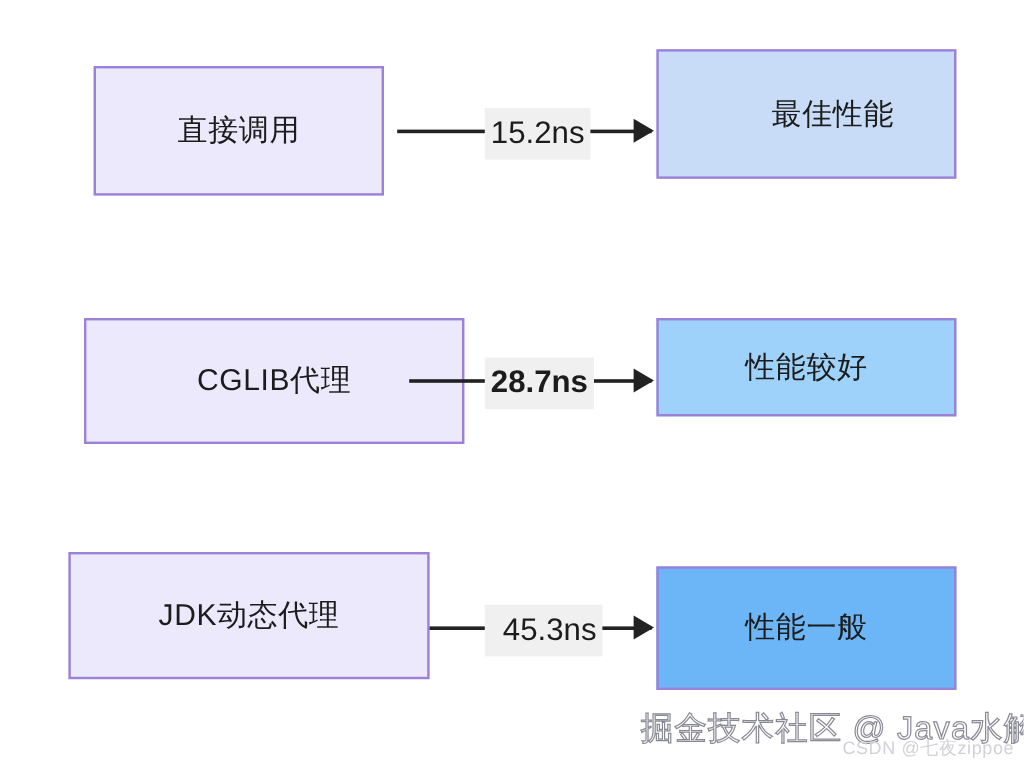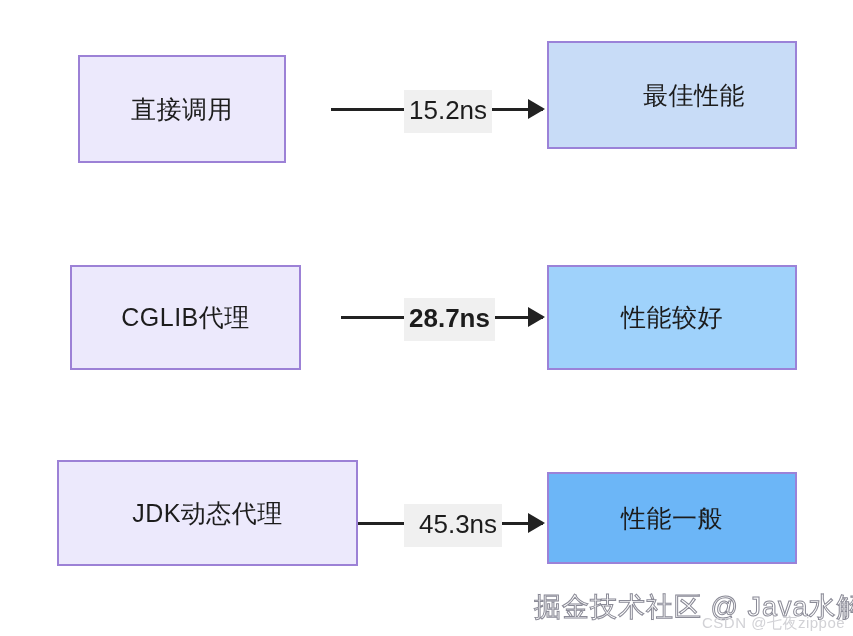--- a/index.html
+++ b/index.html
@@ -94,45 +94,45 @@
     white-space: nowrap;
     letter-spacing: 0.5px;
   }
 </style>
 </head>
 <body>
 
 <div id="diagram-canvas">
 
   <div class="flow-row" style="top:0;">
-    <div class="node-box node-source" style="left:78px; top:55px; width:208px; height:108px;font-family:Liberation Serif, serif;">直接调用</div>
+    <div class="node-box node-source" style="left:78px; top:55px; width:242px; height:108px;font-family:Liberation Serif, serif;">直接调用</div>
 
     <div class="edge-line" style="left:331px; top:108px; width:212px;"></div>
     <div class="edge-arrow" style="left:528px; top:99px;"></div>
     <div class="edge-label" style="left:404px; top:90px;">15.2ns</div>
 
     <div class="node-box node-target" style="left:547px; top:41px; width:250px; height:108px; background:#c8dcf7;padding-left:44px;">最佳性能</div>
   </div>
 
   <div class="flow-row" style="top:0;">
-    <div class="node-box node-source" style="left:70px; top:265px; width:231px; height:105px;">CGLIB代理</div>
+    <div class="node-box node-source" style="left:70px; top:265px; width:317px; height:105px;">CGLIB代理</div>
 
     <div class="edge-line" style="left:341px; top:316px; width:202px;"></div>
     <div class="edge-arrow" style="left:528px; top:307px;"></div>
     <div class="edge-label" style="left:404px; top:298px;font-weight:bold;">28.7ns</div>
 
-    <div class="node-box node-target" style="left:547px; top:265px; width:250px; height:105px; background:#9fd2fb;">性能较好</div>
+    <div class="node-box node-target" style="left:547px; top:265px; width:250px; height:82px; background:#9fd2fb;">性能较好</div>
   </div>
 
   <div class="flow-row" style="top:0;">
     <div class="node-box node-source" style="left:57px; top:460px; width:301px; height:106px;">JDK动态代理</div>
 
     <div class="edge-line" style="left:358px; top:522px; width:185px;"></div>
     <div class="edge-arrow" style="left:528px; top:513px;"></div>
     <div class="edge-label" style="left:404px; top:504px;padding-left:15px;">45.3ns</div>
 
-    <div class="node-box node-target" style="left:547px; top:472px; width:250px; height:92px; background:#6cb6f7;">性能一般</div>
+    <div class="node-box node-target" style="left:547px; top:472px; width:250px; height:103px; background:#6cb6f7;">性能一般</div>
   </div>
 
   <div class="watermark-main" style="left:534px; top:589px;">掘金技术社区 @ Java水解</div>
   <div class="watermark-sub" style="left:702px; top:614px;">CSDN @七夜zippoe</div>
 
 </div>
 
 </body></html>

